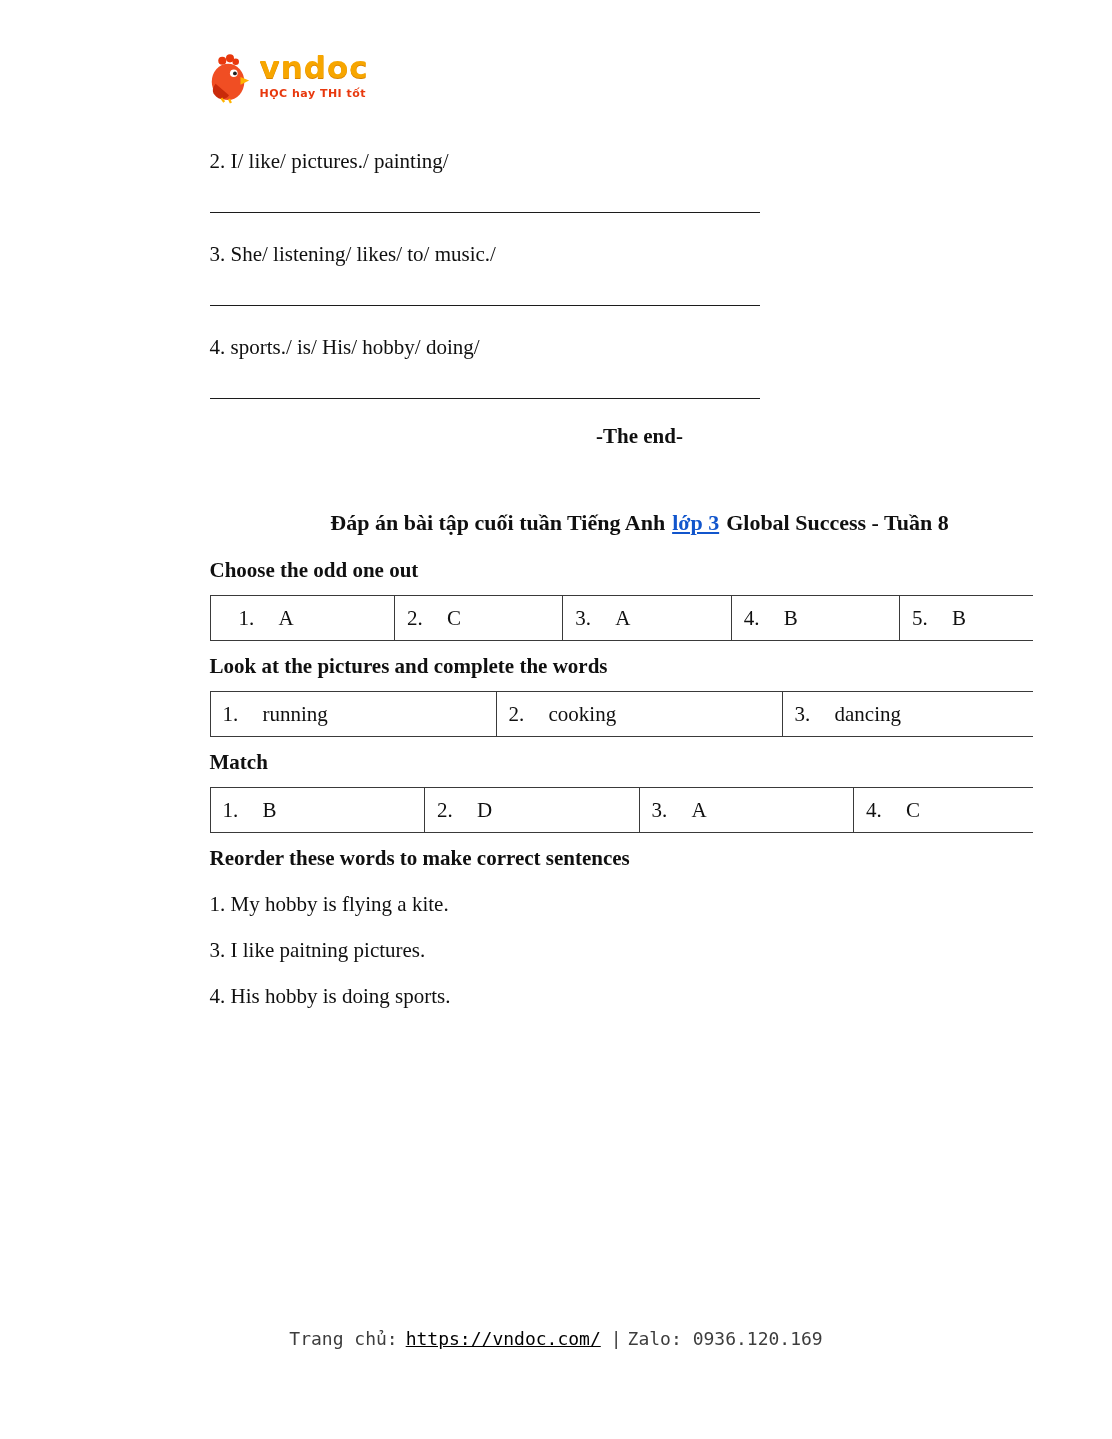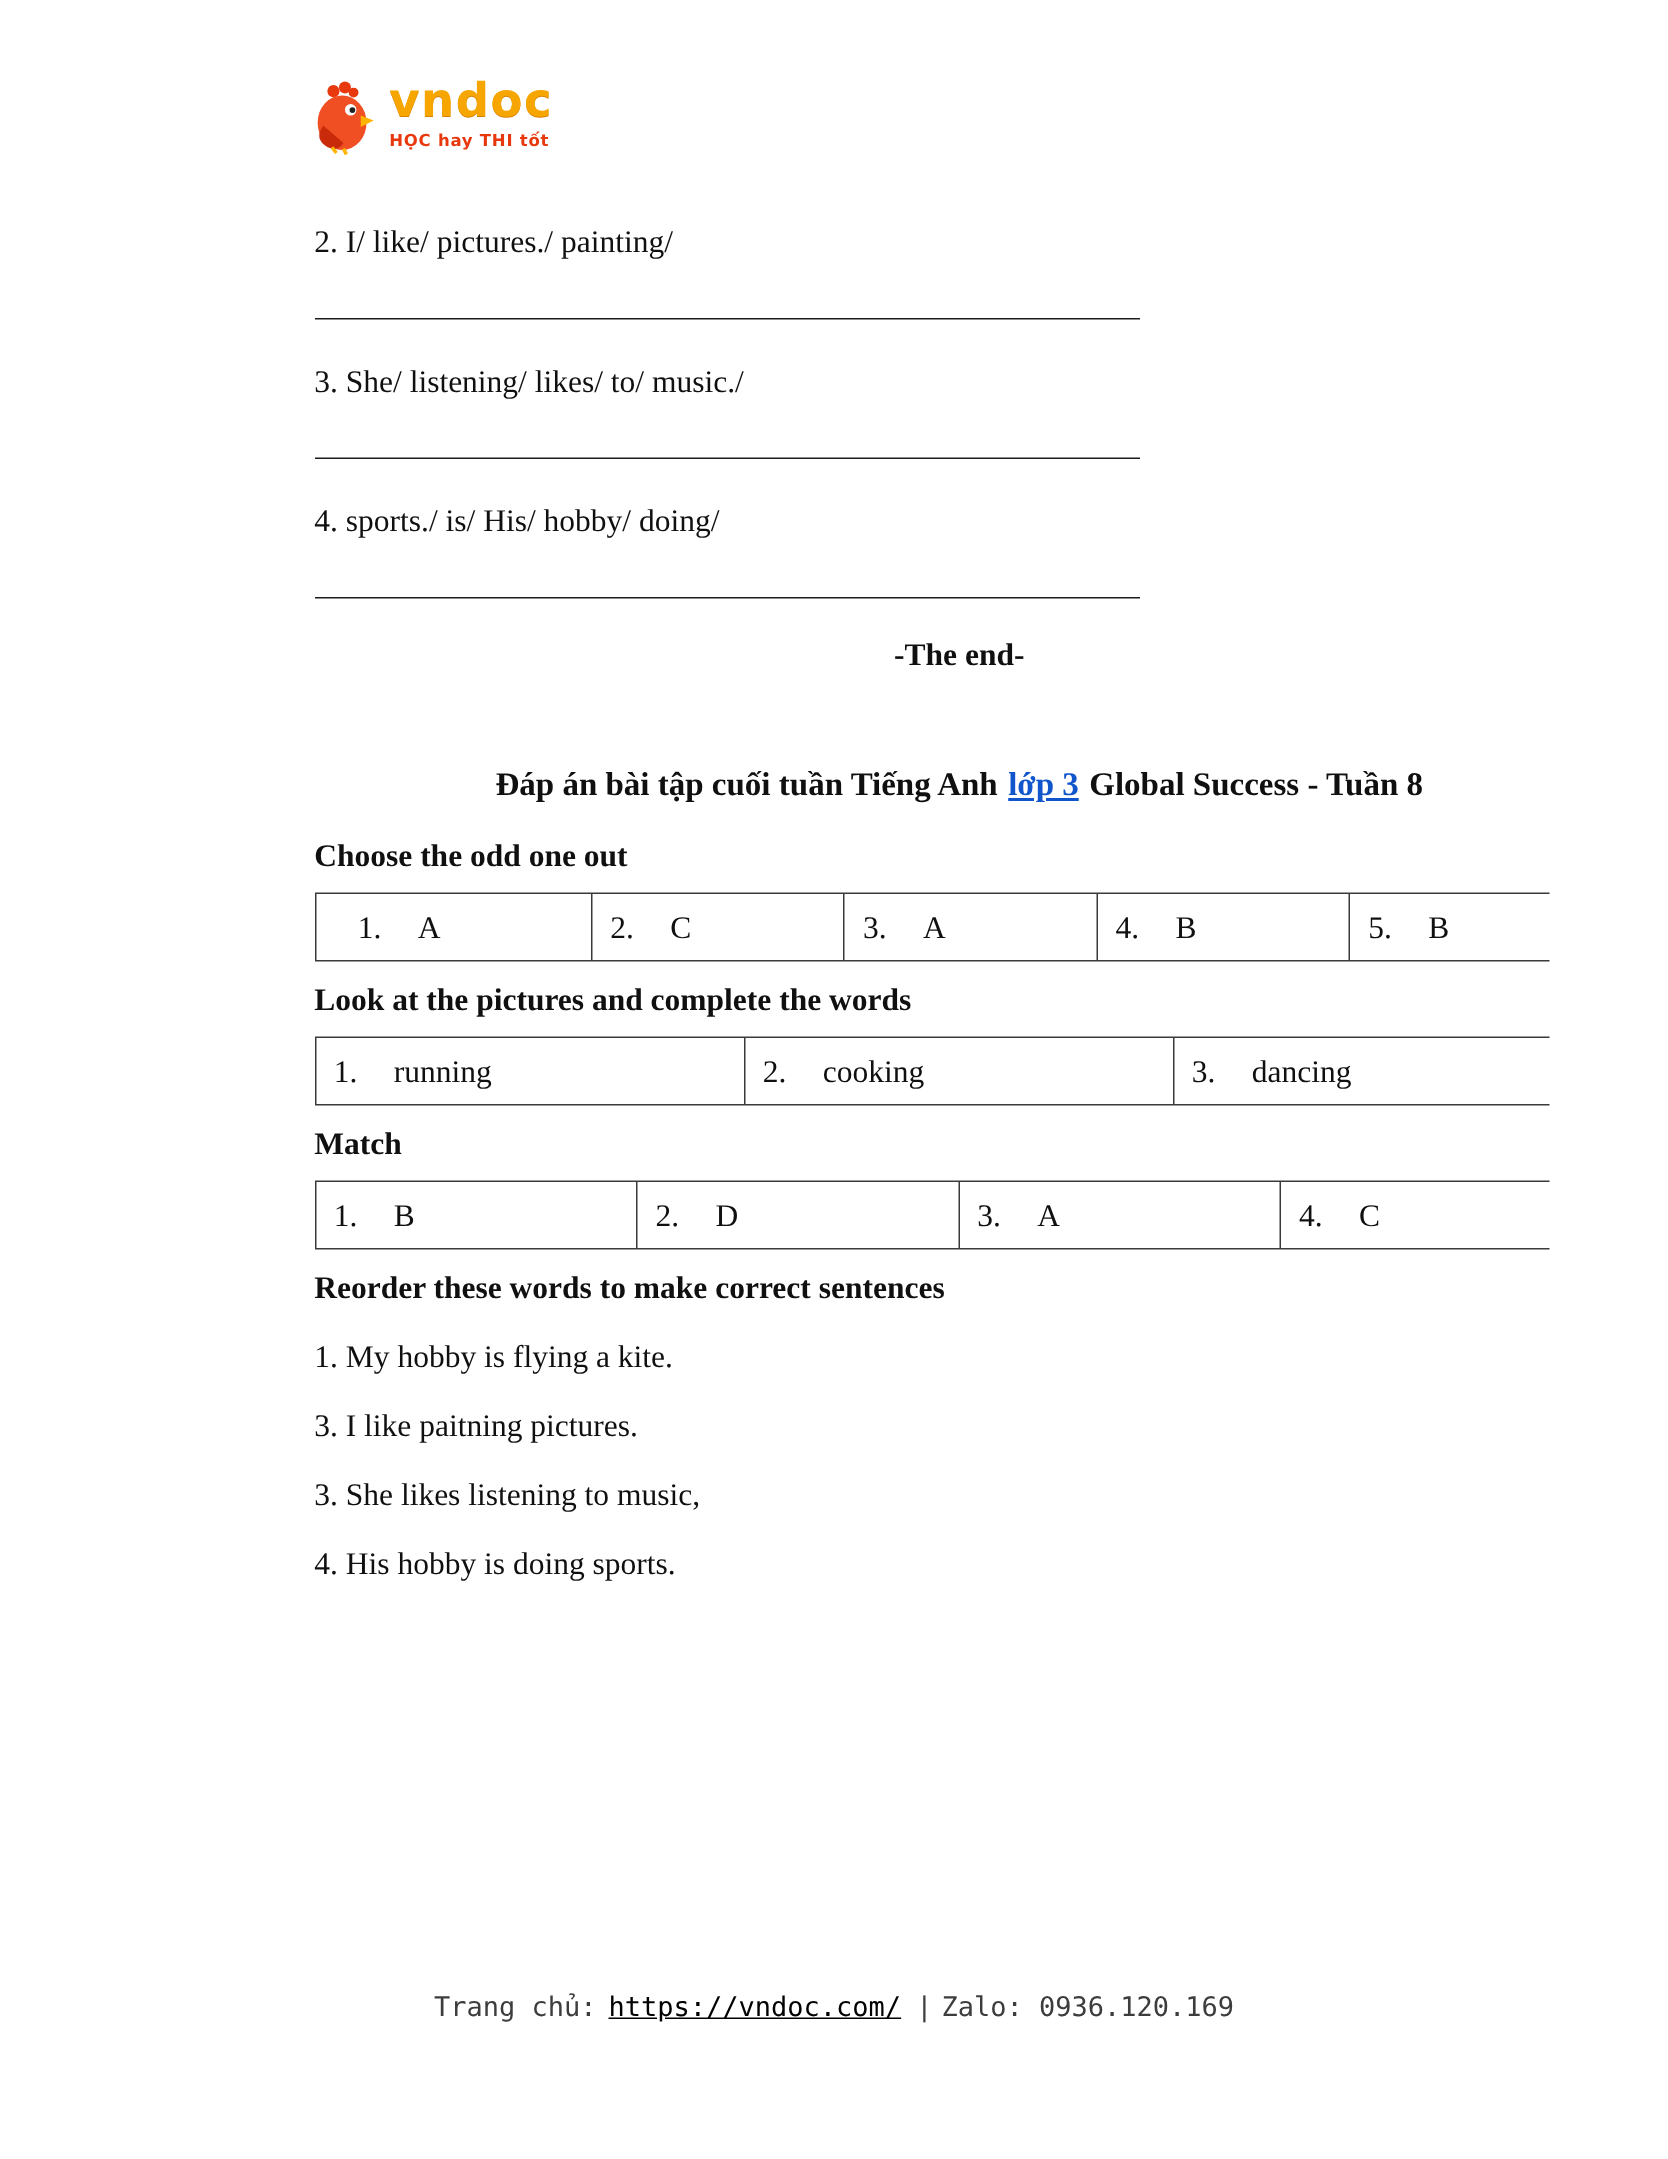--- a/index.html
+++ b/index.html
@@ -146,21 +146,20 @@
     <div class="answer-table cols-4">
       <div class="cell"><span class="num">1.</span><span class="val">B</span></div>
       <div class="cell"><span class="num">2.</span><span class="val">D</span></div>
       <div class="cell"><span class="num">3.</span><span class="val">A</span></div>
       <div class="cell"><span class="num">4.</span><span class="val">C</span></div>
     </div>
 
     <h3 class="section-heading">Reorder these words to make correct sentences</h3>
     <p class="reorder-sentence">1. My hobby is flying a kite.</p>
     <p class="reorder-sentence">3. I like paitning pictures.</p>
-    <p class="reorder-sentence">3. She likes listening to music,</p>
     <p class="reorder-sentence">4. His hobby is doing sports.</p>
 
   </div>
 
   <div class="footer">
     <span>Trang chủ:</span><a class="footer-link" href="#">https://vndoc.com/</a><span class="footer-sep">|</span><span>Zalo: 0936.120.169</span>
   </div>
 
 </div>
 

